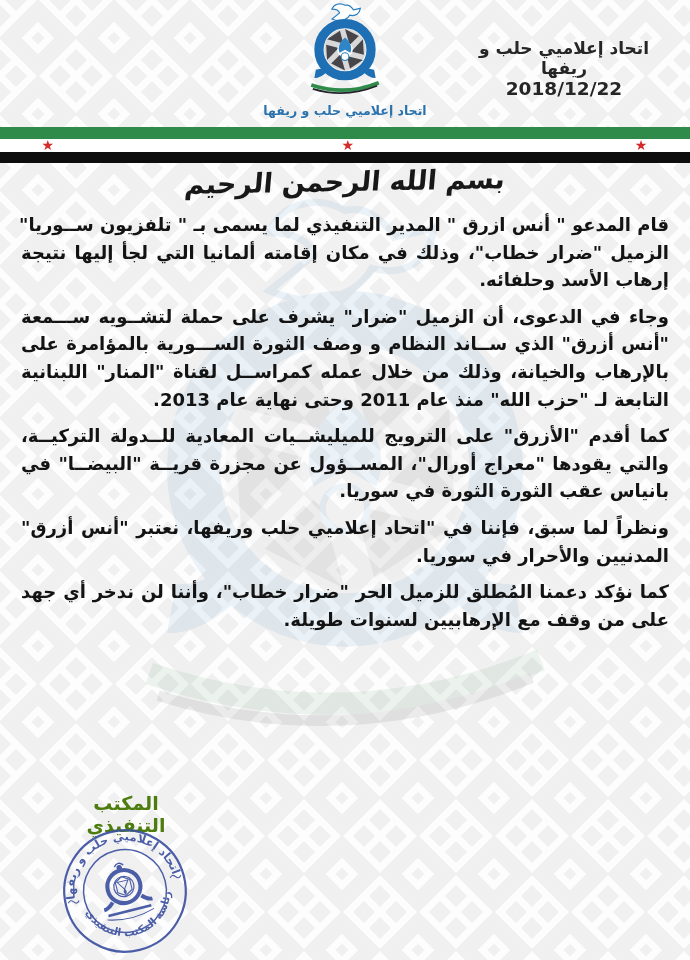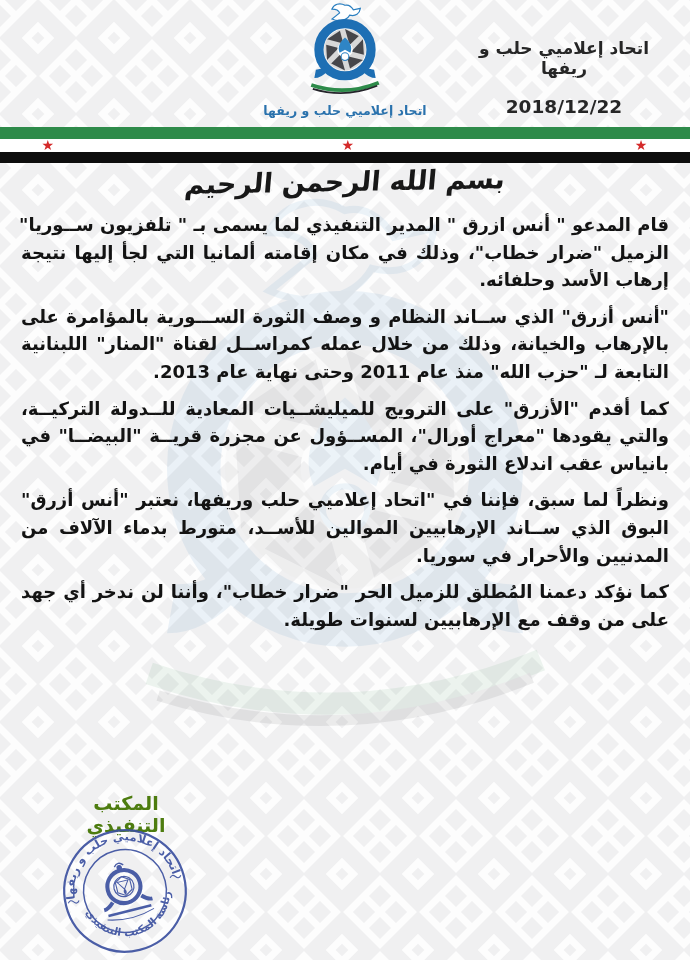--- a/index.html
+++ b/index.html
@@ -14,21 +14,21 @@
   .bg-pattern{position:absolute;inset:0;z-index:0;}
   .watermark{position:absolute;left:78px;top:192px;width:534px;height:580px;opacity:.08;z-index:1;}
 
   
   .header{position:absolute;top:0;left:0;right:0;height:127px;z-index:3;}
   .logo-block{position:absolute;left:50%;transform:translateX(-50%);top:2px;width:200px;text-align:center;}
   .logo-svg{display:block;margin:0 auto;}
   .logo-caption{margin-top:1px;font-size:12.5px;font-weight:bold;color:#2a72ad;}
   .header-right{position:absolute;right:16px;top:38px;width:220px;text-align:center;color:#262626;}
   .org-name{font-size:17px;font-weight:bold;}
-  .doc-date{margin-top:18px;font-size:18.5px;font-weight:bold;direction:ltr;}
+  .doc-date{font-size:18.5px;font-weight:bold;direction:ltr;}
 
   
   .flag{position:absolute;top:127px;left:0;right:0;height:36px;z-index:3;display:flex;flex-direction:column;}
   .flag .green{height:12px;}
   .flag .white{height:13px;background:#fff;position:relative;}
   .flag .black{height:11px;}
   .flag .star{position:absolute;top:50%;transform:translateY(-54%);font-size:14px;line-height:1;}
   .star.s1{left:6%;} .star.s2{left:49.5%;} .star.s3{left:92%;}
 
   
@@ -123,32 +123,32 @@
 
   <div class="basmala">بسم الله الرحمن الرحيم</div>
 
   <div class="body-text">
       <div class="para">
         <div class="line">قام المدعو " أنس ازرق " المدير التنفيذي لما يسمى بـ " تلفزيون ســوريا"</div>
         <div class="line">الزميل "ضرار خطاب"، وذلك في مكان إقامته ألمانيا التي لجأ إليها نتيجة</div>
         <div class="line last">إرهاب الأسد وحلفائه.</div>
       </div>
       <div class="para">
+        <div class="line">وجاء في الدعوى، أن الزميل "ضرار" يشرف على حملة لتشــويه ســـمعة</div>
         <div class="line">"أنس أزرق" الذي ســاند النظام و وصف الثورة الســـورية بالمؤامرة على</div>
         <div class="line">بالإرهاب والخيانة، وذلك من خلال عمله كمراســل لقناة "المنار" اللبنانية</div>
         <div class="line last">التابعة لـ "حزب الله" منذ عام 2011 وحتى نهاية عام 2013.</div>
       </div>
       <div class="para">
         <div class="line">كما أقدم "الأزرق" على الترويج للميليشــيات المعادية للــدولة التركيــة،</div>
         <div class="line">والتي يقودها "معراج أورال"، المســؤول عن مجزرة قريــة "البيضــا" في</div>
-        <div class="line last">بانياس عقب اندلاع الثورة في أيام.</div>
+        <div class="line last">بانياس عقب الثورة الثورة في سوريا.</div>
       </div>
       <div class="para">
         <div class="line">ونظراً لما سبق، فإننا في "اتحاد إعلاميي حلب وريفها، نعتبر "أنس أزرق"</div>
-        <div class="line">البوق الذي ســاند الإرهابيين الموالين للأســد، متورط بدماء الآلاف من</div>
         <div class="line last">المدنيين والأحرار في سوريا.</div>
       </div>
       <div class="para">
         <div class="line">كما نؤكد دعمنا المُطلق للزميل الحر "ضرار خطاب"، وأننا لن ندخر أي جهد</div>
         <div class="line last">على من وقف مع الإرهابيين لسنوات طويلة.</div>
       </div>
     </div>
 
   <div class="signature">المكتب التنفيذي</div>
 

